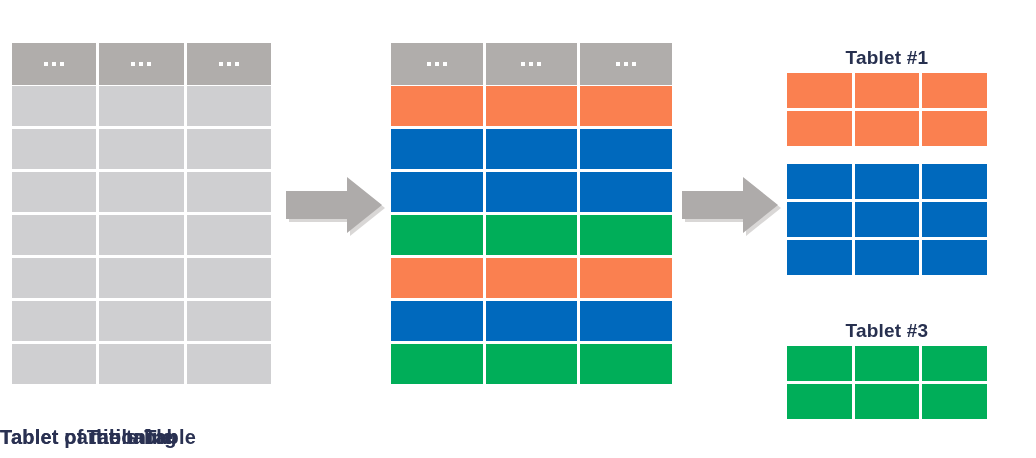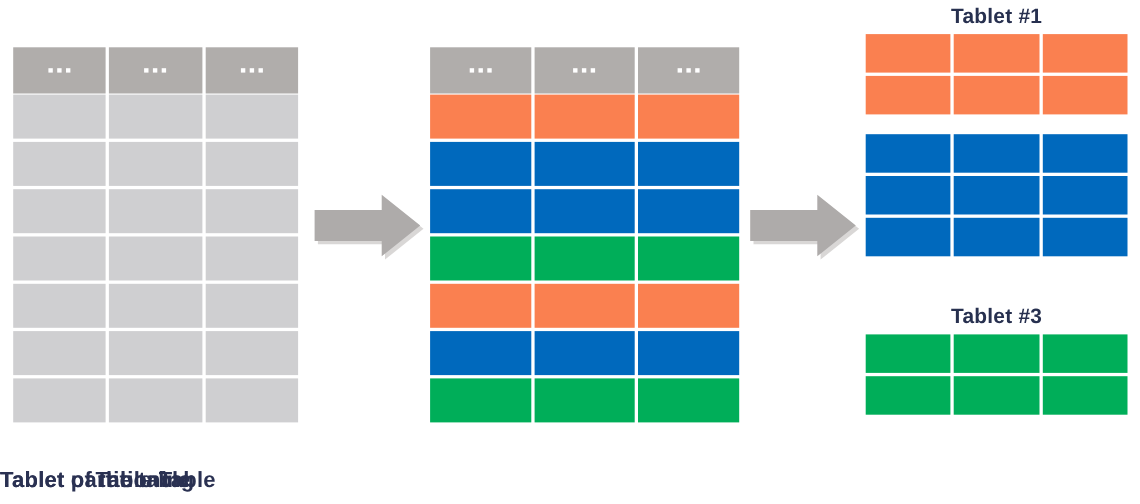--- a/index.html
+++ b/index.html
@@ -75,21 +75,22 @@
     top: 176px;
   }
   #arrow-1 { left: 286px; }
   #arrow-2 { left: 682px; }
   .arrow svg { display: block; width: 100%; height: 100%; overflow: visible; }
 
   
   .tablet {
     position: absolute;
     left: 787px;
-    width: 238px;
+    width: 200px;
+    margin-top: 42px;
   }
   .tablet-title {
     text-align: center;
     font-size: 19px;
     font-weight: bold;
     color: #27304f;
     letter-spacing: 0.2px;
     margin: 0 0 4px 0;
     line-height: 22px;
   }

